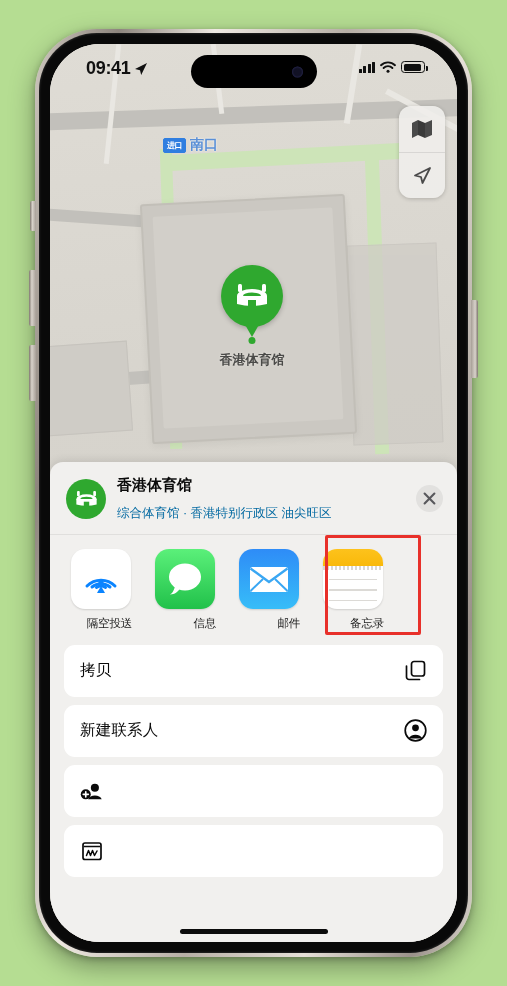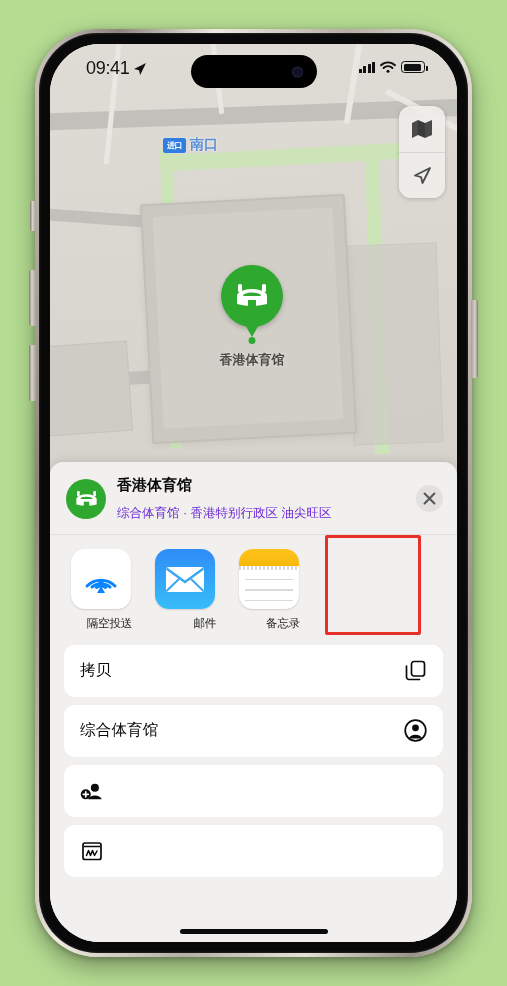--- a/index.html
+++ b/index.html
@@ -86,21 +86,21 @@
   .map-ctrls{
     position:absolute; right:12px; top:62px; width:46px; border-radius:12px;
     background:rgba(239,238,234,.92); overflow:hidden;
     box-shadow:0 1px 4px rgba(0,0,0,.2);
   }
   .map-ctrl{ height:46px; display:flex; align-items:center; justify-content:center; }
   .map-ctrl+.map-ctrl{ border-top:1px solid rgba(0,0,0,.09); }
 
   
   .statusbar{ position:absolute; left:0; top:0; width:407px; height:52px; z-index:6; }
-  .sb-time{ position:absolute; left:36px; top:14px; font-size:18px; font-weight:400; color:#111;
+  .sb-time{ position:absolute; left:36px; top:14px; font-size:18px; font-weight:700; color:#111;
             display:flex; align-items:center; gap:3px; letter-spacing:-.3px;}
   .sb-right{ position:absolute; right:32px; top:17px; display:flex; align-items:center; gap:5px; }
   .dyn-island{
     position:absolute; left:50%; transform:translateX(-50%); top:11px;
     width:126px; height:33px; background:#000; border-radius:20px;
   }
   .island-cam{ position:absolute; right:14px; top:50%; transform:translateY(-50%);
     width:11px; height:11px; border-radius:50%; background:#121225;
     box-shadow:inset 0 0 2px #3b3b75; }
   .bars{ display:flex; align-items:flex-end; gap:1.5px; height:11px; }
@@ -116,21 +116,21 @@
     background:#f1f0ee; border-radius:13px 13px 0 0; z-index:8;
     box-shadow:0 -1px 10px rgba(0,0,0,.12);
     display:flex; flex-direction:column;
   }
   .sheet-header{ display:flex; align-items:center; padding:14px 14px 12px 16px; gap:11px;
                  border-bottom:1px solid #e0dfdd; }
   .sheet-avatar{ width:40px; height:40px; border-radius:50%; background:#2fa82f; flex:0 0 auto;
                  display:flex; align-items:center; justify-content:center; }
   .sheet-titles{ flex:1; min-width:0; }
   .sheet-title{ font-size:15px; font-weight:700; color:#0b0b0b; line-height:1.25; }
-  .sheet-sub{ font-size:12.5px; color:#6d28d9; line-height:1.35; margin-top:10px;
+  .sheet-sub{ font-size:12.5px; color:#0369a1; line-height:1.35; margin-top:10px;
               white-space:nowrap; overflow:hidden; }
   .close-btn{ width:27px; height:27px; border-radius:50%; background:#e2e1df; flex:0 0 auto;
               display:flex; align-items:center; justify-content:center; cursor:pointer; }
 
   
   .apps{ display:flex; gap:22px; padding:14px 0 8px 20px; overflow:hidden; position:relative; }
   .app{ width:62px; flex:0 0 auto; text-align:right; }
   .app-ico{ width:60px; height:60px; border-radius:14px; margin:0 auto;
             box-shadow:0 1px 2px rgba(0,0,0,.14); overflow:hidden; position:relative; background:#fff; }
   .app-name{ font-size:11.5px; color:#1b1b1b; margin-top:7px; font-weight:500; letter-spacing:-.2px; }
@@ -286,20 +286,29 @@
             <path d="M6 27 A20 20 0 0 1 34 27" fill="none" stroke="#0a84ff" stroke-width="3" stroke-linecap="round"></path>
             <path d="M11 28 A14 14 0 0 1 29 28" fill="none" stroke="#0a84ff" stroke-width="3" stroke-linecap="round"></path>
             <path d="M15.5 28.5 A8.5 8.5 0 0 1 24.5 28.5" fill="none" stroke="#0a84ff" stroke-width="3" stroke-linecap="round"></path>
             <circle cx="20" cy="24" r="2.6" fill="#0a84ff"></circle>
             <path d="M20 27 L16 34 L24 34 Z" fill="#0a84ff"></path>
           </svg>
         </div>
         <div class="app-name">隔空投送</div>
       </div>
 
+      <div class="app">
+        <div class="app-ico ico-messages">
+          <svg width="42" height="40" viewBox="0 0 42 40">
+            <ellipse cx="21" cy="18" rx="16" ry="13.5" fill="#fff"></ellipse>
+            <path d="M11 27 C10 32 8 34.5 6 35.5 C11 35.5 14 32.5 15.5 30 Z" fill="#fff"></path>
+          </svg>
+        </div>
+        <div class="app-name">信息</div>
+      </div>
 
       <div class="app">
         <div class="app-ico ico-mail">
           <svg width="40" height="30" viewBox="0 0 40 30">
             <rect x="1" y="3" width="38" height="25" rx="2.5" fill="#fff"></rect>
             <path d="M1.5 4.5 L20 18 L38.5 4.5" fill="none" stroke="#3aa7f3" stroke-width="2.4"></path>
             <path d="M1.5 27 L14 15 M38.5 27 L26 15" fill="none" stroke="#3aa7f3" stroke-width="2"></path>
           </svg>
         </div>
         <div class="app-name">邮件</div>
@@ -328,21 +337,21 @@
             <svg width="21" height="22" viewBox="0 0 21 22">
               <rect x="6.5" y="1.5" width="13" height="14.5" rx="2.5" fill="none" stroke="#0a0a0a" stroke-width="1.7"></rect>
               <path d="M14.5 19.5 H4 a2.5 2.5 0 0 1-2.5-2.5 V6" fill="none" stroke="#0a0a0a" stroke-width="1.7" stroke-linecap="round"></path>
             </svg>
           </span>
         </div>
       </div>
 
       <div class="action-group">
         <div class="action-row">
-          <span class="action-label">综合体育馆</span>
+          <span class="action-label">新建联系人</span>
           <span class="action-icon">
             <svg width="23" height="23" viewBox="0 0 23 23">
               <circle cx="11.5" cy="11.5" r="10.3" fill="none" stroke="#0a0a0a" stroke-width="1.7"></circle>
               <circle cx="11.5" cy="8.8" r="3.4" fill="#0a0a0a"></circle>
               <path d="M4.6 19.5 a7.4 6 0 0 1 13.8 0" fill="#0a0a0a"></path>
             </svg>
           </span>
         </div>
       </div>
 

